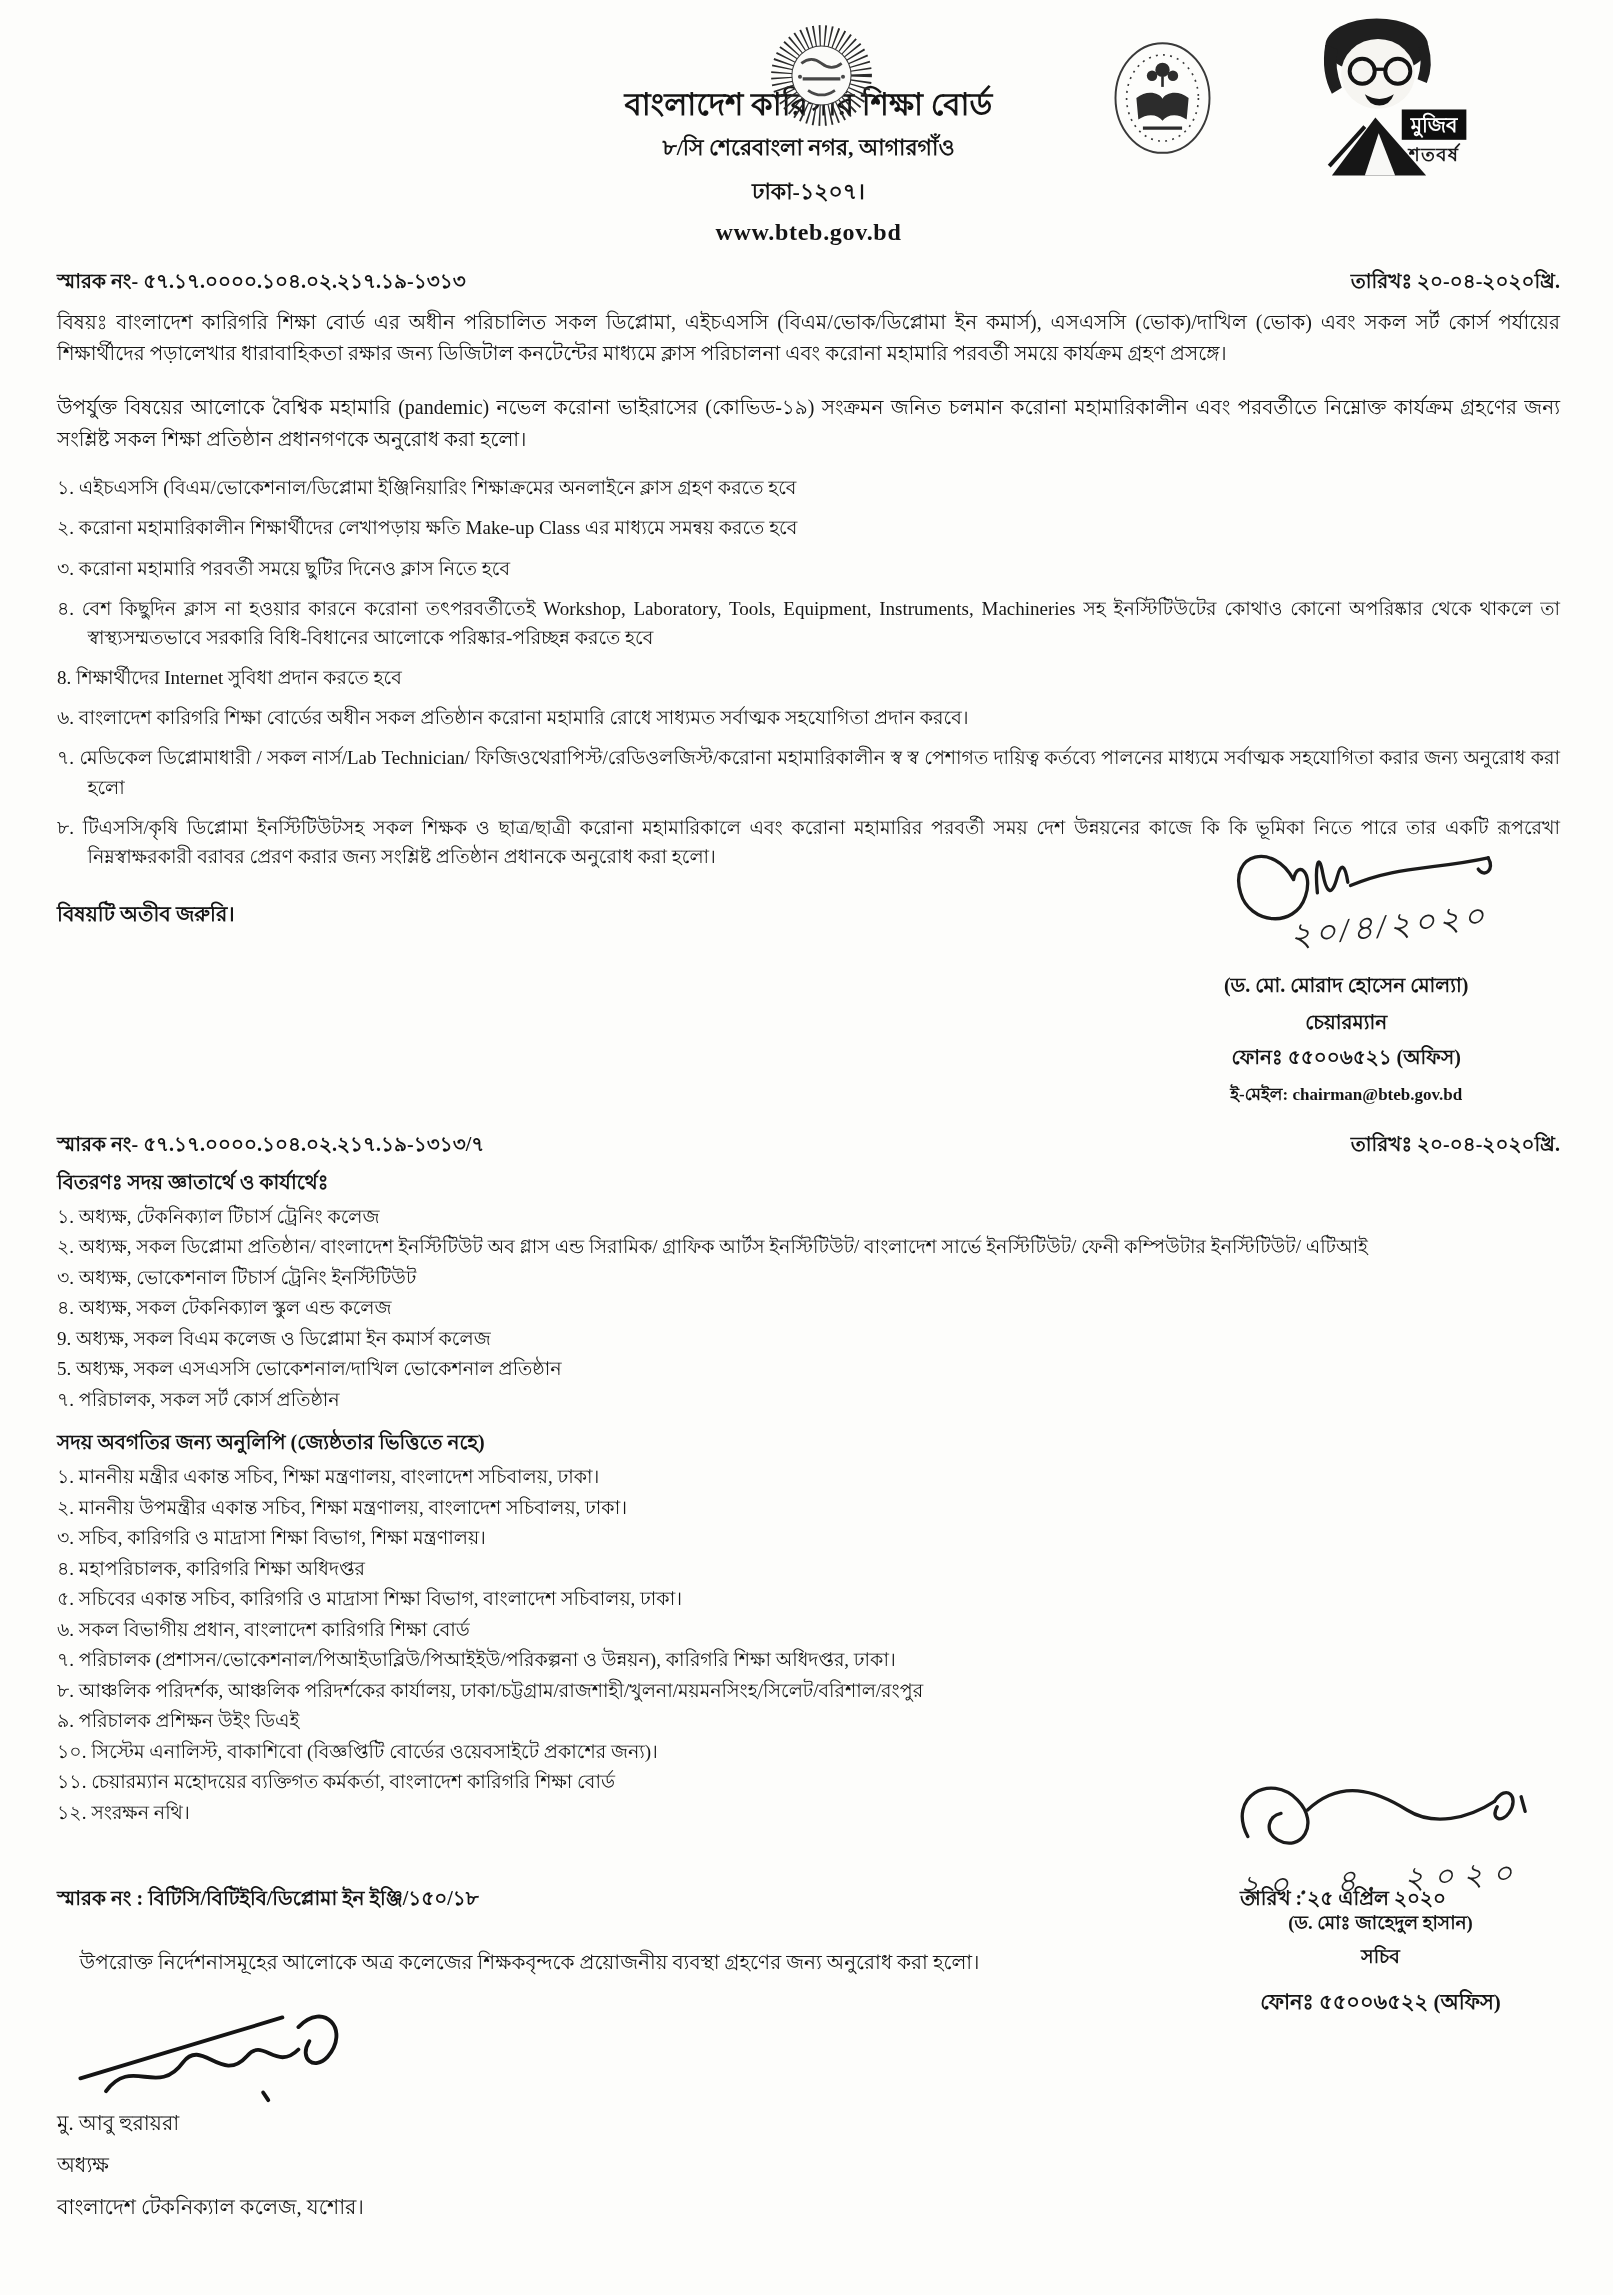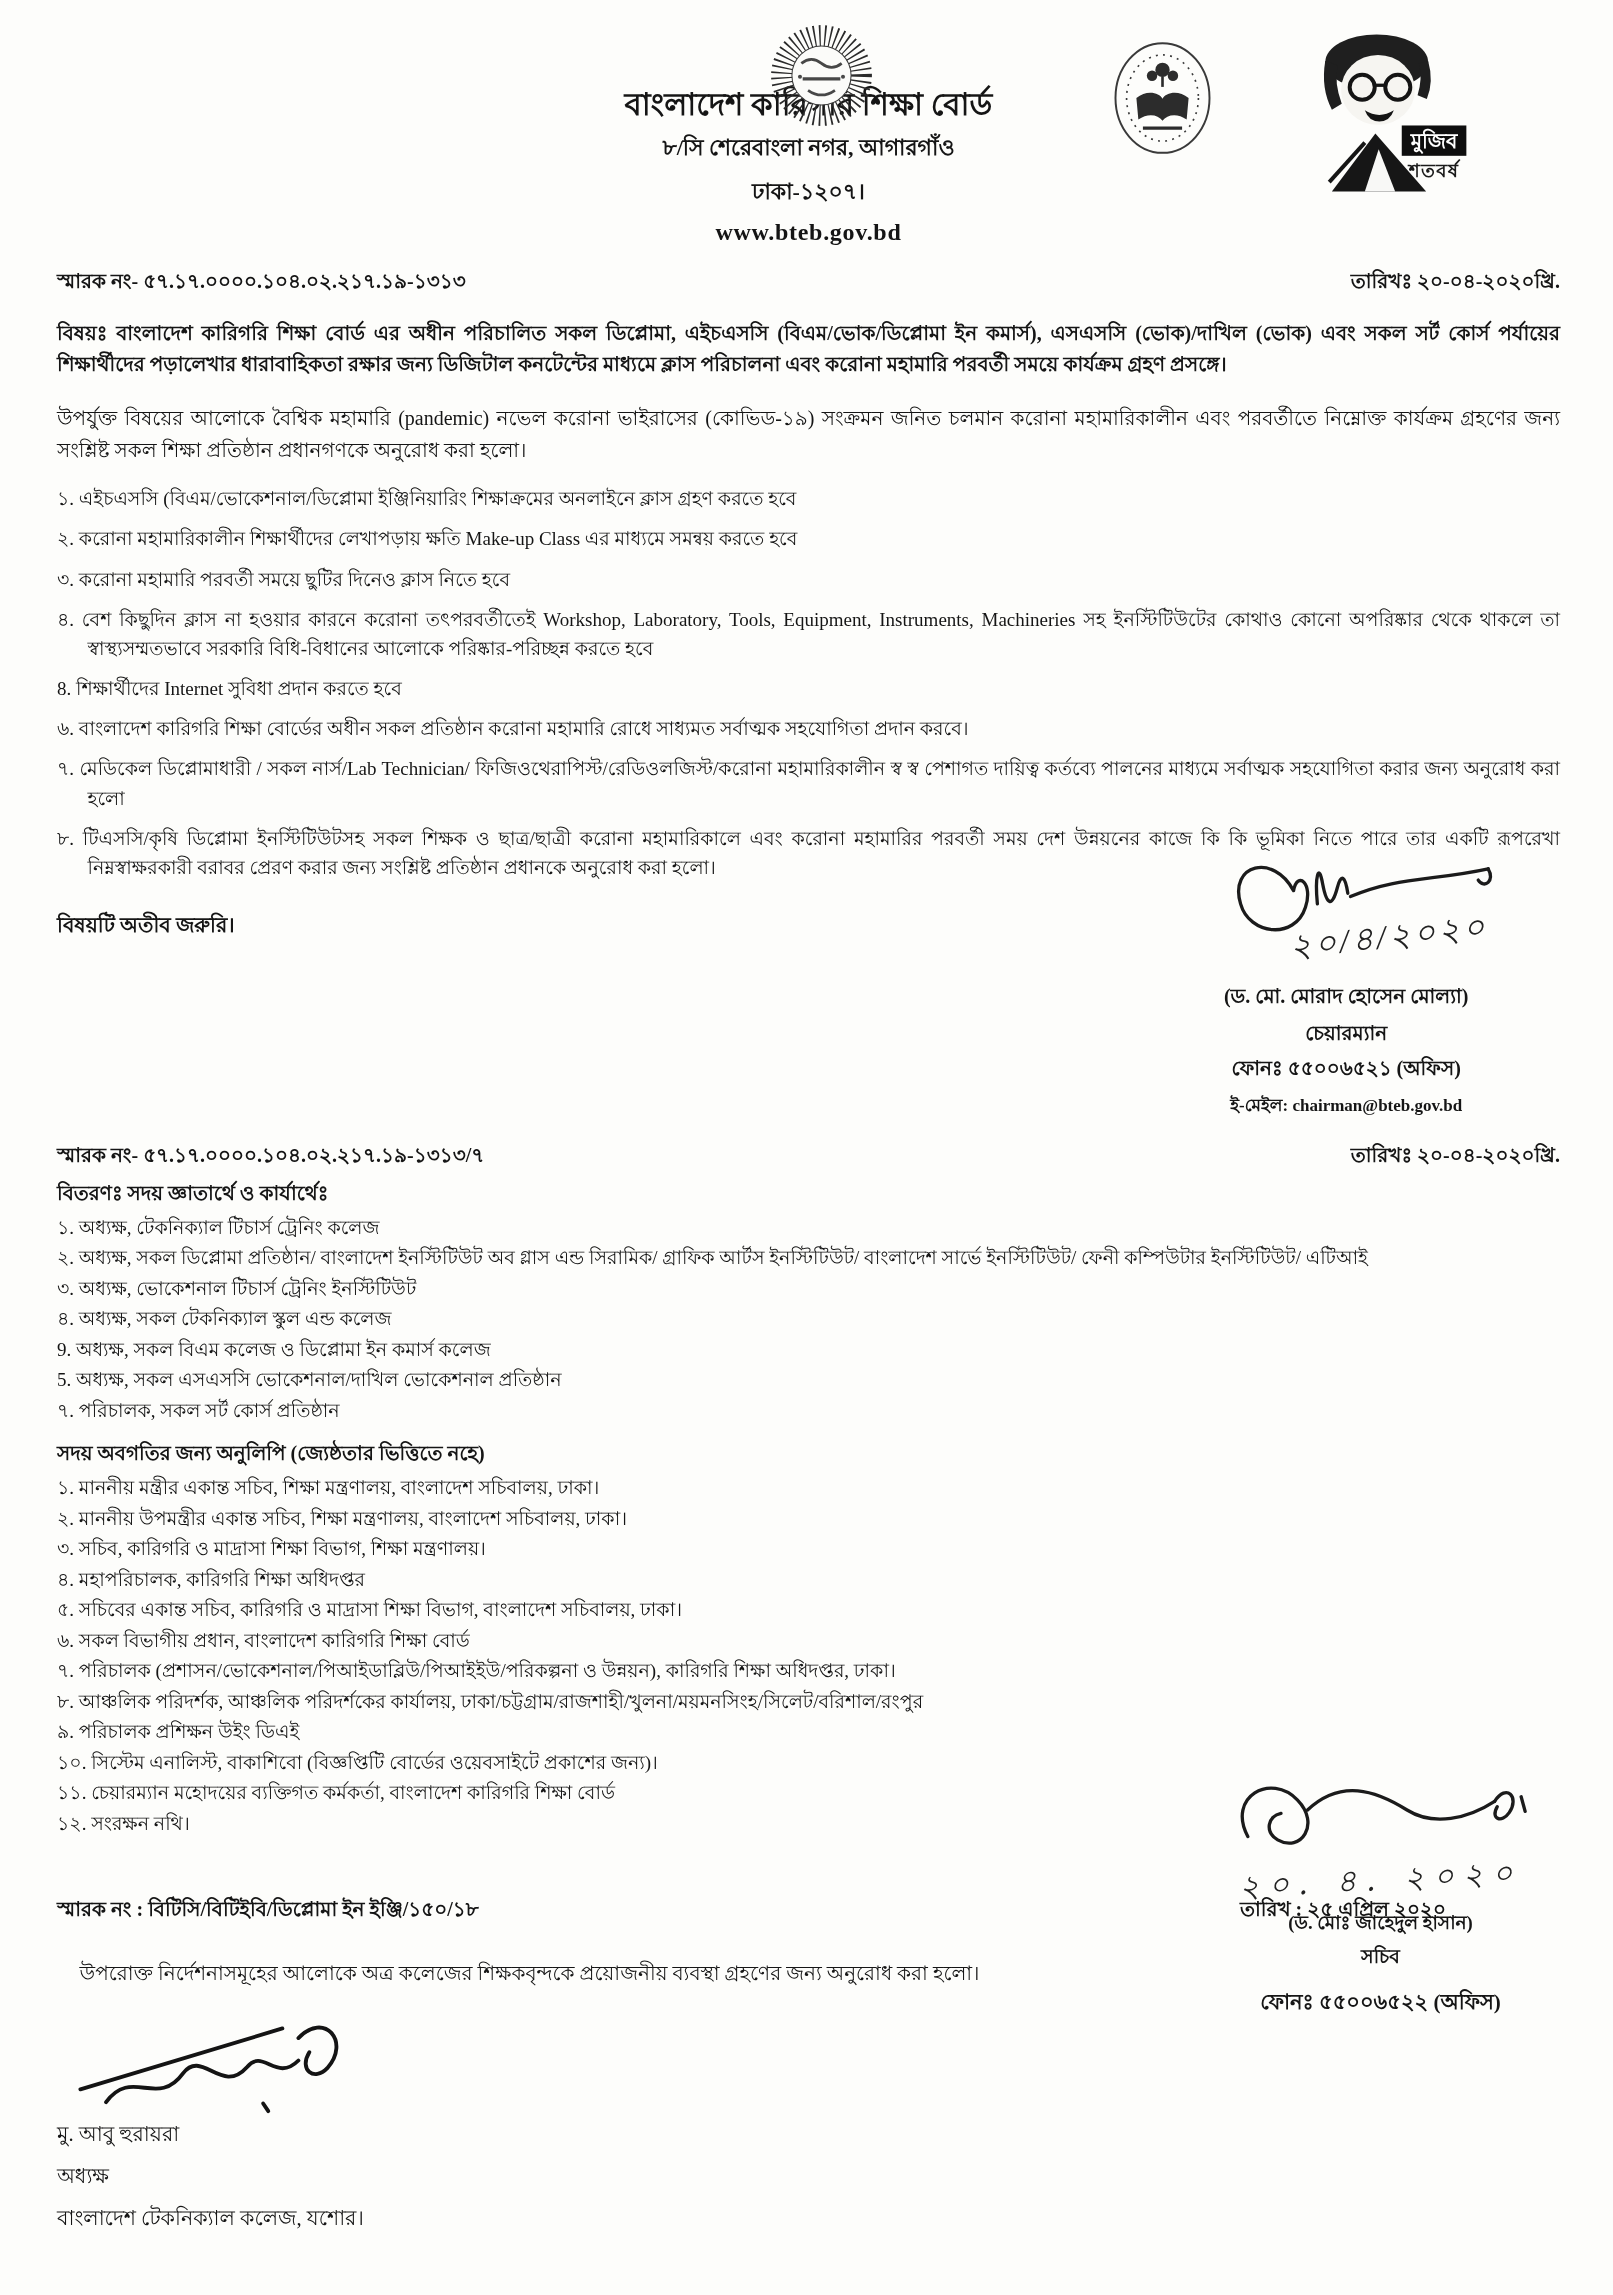--- a/index.html
+++ b/index.html
@@ -10,33 +10,33 @@
     background:#fdfdfb;
     color:#151515;
     font-family:"Liberation Serif","DejaVu Serif",serif;
     overflow:hidden;
   }
   .content{padding:0 54px 0 57px;}
 
   
   .logo-seal{position:absolute;left:761px;top:14.6px;width:121px;height:121px;}
   .logo-book{position:absolute;left:1107px;top:35px;width:111px;height:126px;}
-  .logo-mujib{position:absolute;left:1291px;top:26px;width:178px;height:166px;}
+  .logo-mujib{position:absolute;left:1291px;top:10px;width:178px;height:166px;}
 
   .header-text{padding-top:86px;text-align:center;}
   .org-title{font-size:31px;font-weight:bold;line-height:1.2;}
   .addr{font-size:22px;margin-top:7.3px;font-weight:bold;}
   .addr2{font-size:22px;margin-top:6.6px;font-weight:bold;}
   .website{font-size:24px;margin-top:8px;font-weight:bold;letter-spacing:0.7px;}
 
   .memo-row{display:flex;justify-content:space-between;align-items:baseline;
     font-size:20px;font-weight:bold;margin-top:20px;gap:12px;}
   .memo-row .right{white-space:nowrap;}
 
-  .subject{font-size:20px;font-weight:bold;line-height:1.53;text-align:justify;margin-top:19px;}
+  .subject{font-size:20px;font-weight:normal;line-height:1.53;text-align:justify;margin-top:8px;}
   .intro{font-size:20px;line-height:1.6;text-align:justify;margin-top:22.6px;}
 
   .directives{margin-top:18.6px;}
   .d-item{font-size:19px;line-height:1.55;margin-bottom:10.6px;
     padding-left:30.5px;text-indent:-30.5px;text-align:justify;}
 
   .sig-row{display:flex;justify-content:space-between;align-items:flex-start;margin-top:9.3px;}
   .urgent{font-size:20.6px;font-weight:bold;padding-top:17px;}
   .chairman-block{text-align:center;margin-top:-52px;margin-right:1.3px;width:425px;}
   .sig-svg{display:block;margin:0 auto;}

